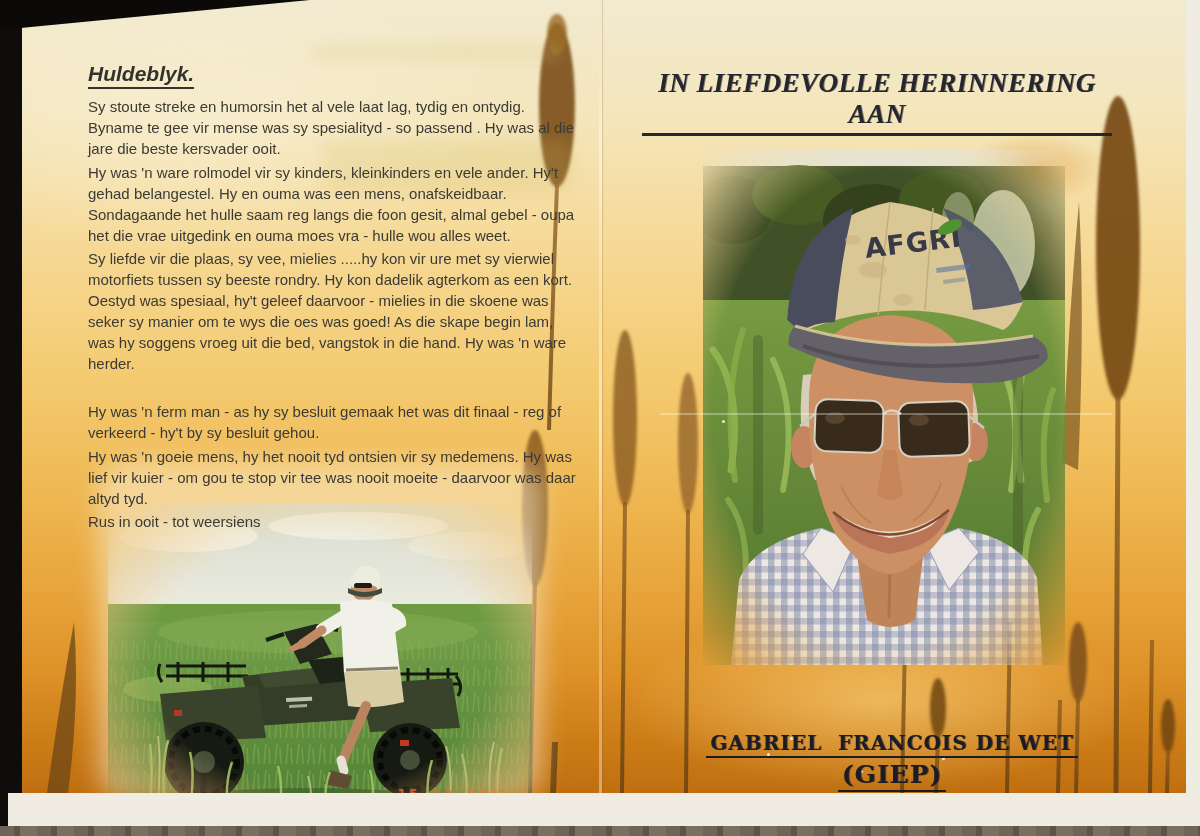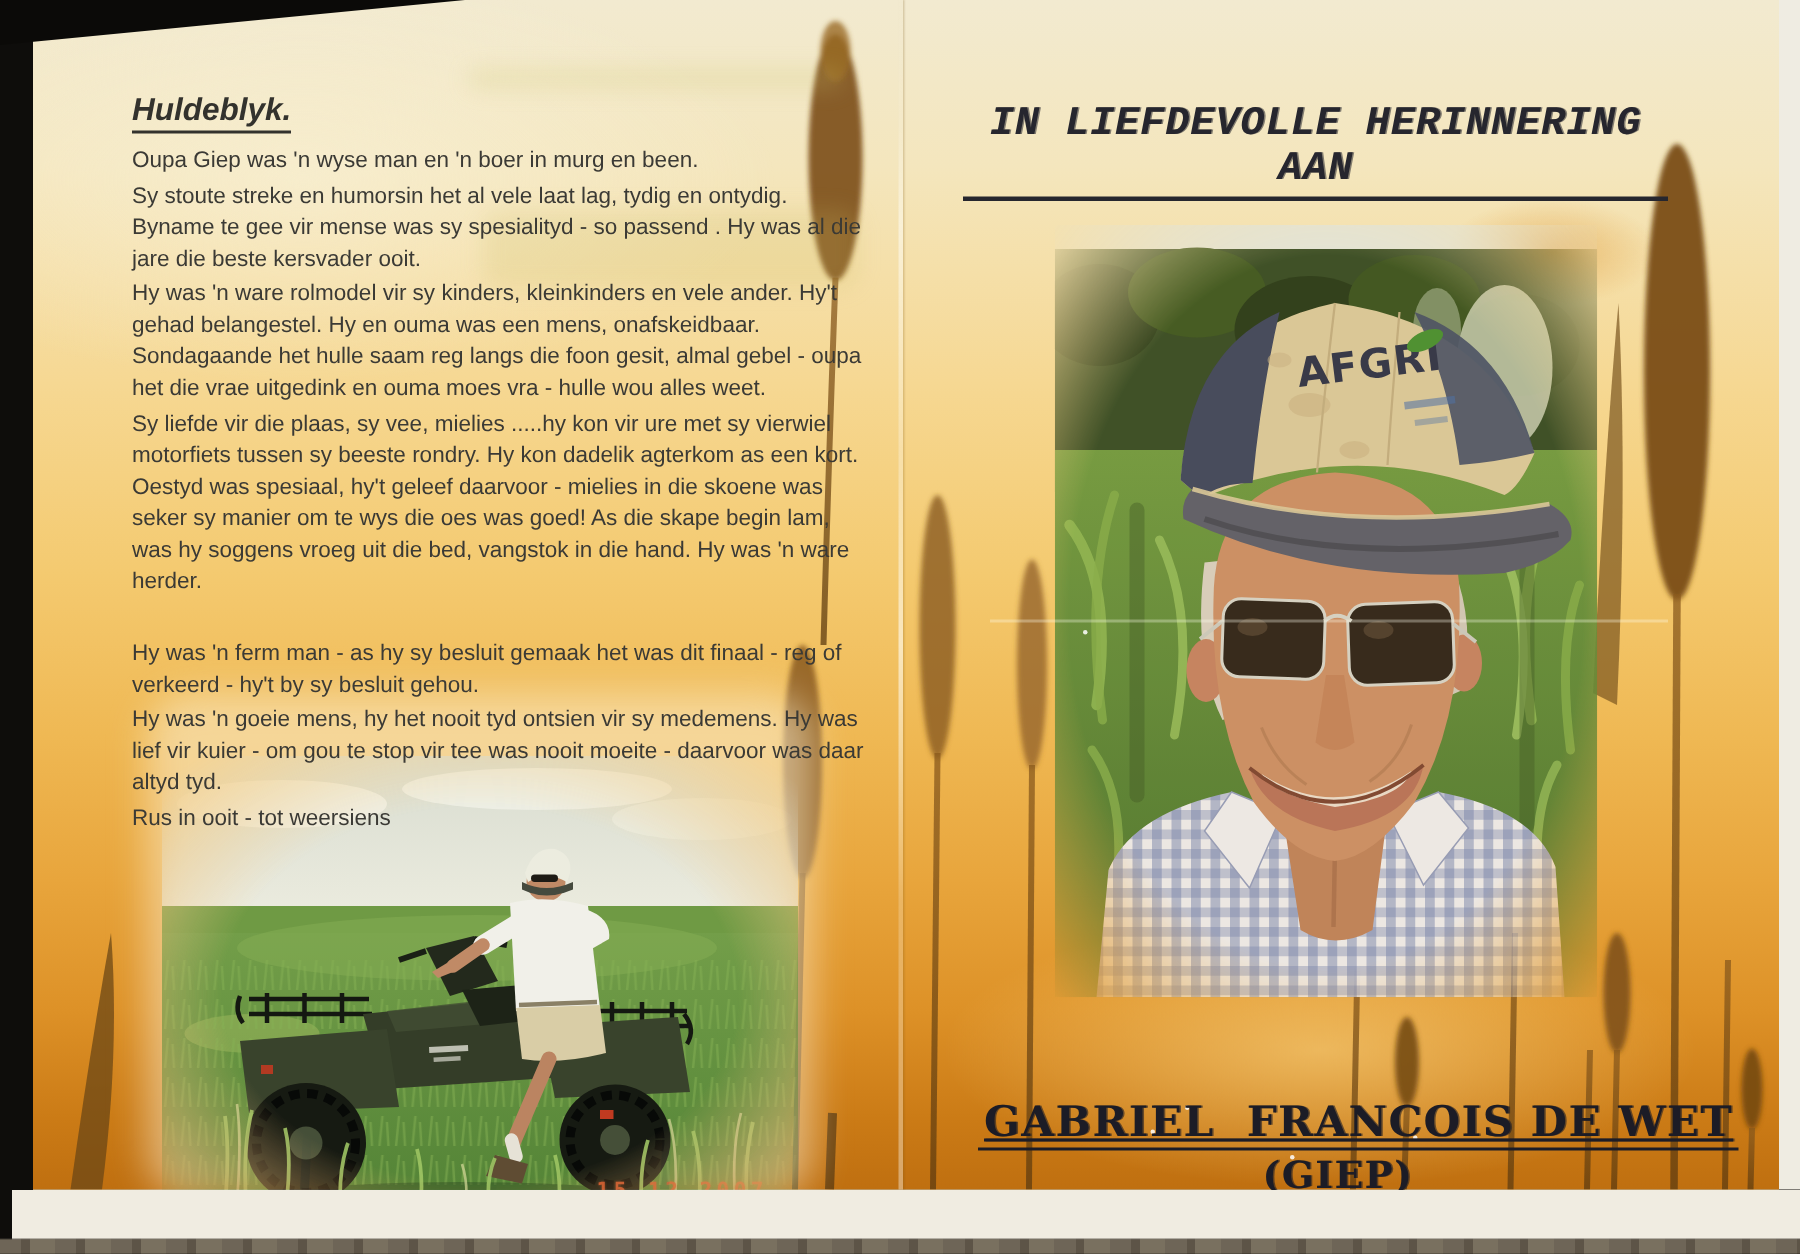--- a/index.html
+++ b/index.html
@@ -52,32 +52,32 @@
   #tribute h2{
     margin:0 0 7px;font-size:21px;font-style:italic;font-weight:bold;color:#33322d;
     display:inline-block;border-bottom:2px solid #33322d;padding-bottom:1px;
   }
   #tribute p{margin:0 0 2.5px;font-size:15px;line-height:21px;}
   #tribute p.gap{margin-top:27px;}
   #memorial-title{
     position:absolute;left:620px;top:68px;width:470px;text-align:center;z-index:5;
   }
   #memorial-title span{
-    display:inline-block;font-family:Liberation Mono, monospace;font-style:italic;font-weight:bold;
+    display:inline-block;font-family:Liberation Serif, serif;font-style:italic;font-weight:bold;
     font-size:27px;color:#26262e;letter-spacing:.5px;
     border-bottom:3px solid #26262e;padding-bottom:3px;
     text-shadow:1px 0 0 rgba(38,38,46,.55);
   }
   #name-block{position:absolute;left:630px;top:731px;width:480px;text-align:center;z-index:5;}
   .name-line{
     display:inline-block;white-space:pre;font-family:"DejaVu Serif",serif;font-weight:bold;
     color:#1c1c26;border-bottom:2.5px solid #1c1c26;padding:0 4px 1px;
     text-shadow:1px 0 0 rgba(28,28,38,.6);
   }
-  #name-1{font-size:28px;letter-spacing:1px;text-decoration:underline;}
+  #name-1{font-size:20px;letter-spacing:1px;}
   #name-2{font-size:25px;letter-spacing:1px;margin-top:2px;}
   
   #corner-shadow{position:absolute;left:0;top:0;width:310px;height:30px;z-index:6;background:#0b0a08;
     clip-path:polygon(0 0,100% 0,0 100%);}
   #strip-white-bottom{position:absolute;left:8px;right:0;top:793px;height:33px;background:#f0ece1;z-index:6;}
   #strip-dark-bottom{position:absolute;left:0;right:0;top:826px;height:10px;z-index:6;
     background:repeating-linear-gradient(90deg,#6e6557 0 14px,#5d5447 14px 20px,#79705f 20px 37px);}
   #strip-white-right{position:absolute;left:1186px;top:0;width:14px;height:793px;background:#efece2;z-index:6;}
 </style>
 </head>
@@ -128,21 +128,20 @@
       <path d="M423 750 L421 793"></path>
         <path d="M533 742 L531 793"></path>
     </g>
   </svg>
 
   <div class="smudge" style="left:290px;top:46px;width:250px;height:13px;background:rgba(205,195,110,.24);"></div>
   <div class="smudge" style="left:300px;top:140px;width:250px;height:52px;background:rgba(205,190,100,.2);"></div>
 
   <div id="tribute">
     <h2>Huldeblyk.</h2>
-    <p>Oupa Giep was 'n wyse man en 'n boer in murg en been.</p>
     <p>Sy stoute streke en humorsin het al vele laat lag, tydig en ontydig. Byname te gee vir mense was sy spesialityd - so passend . Hy was al die jare die beste kersvader ooit.</p>
     <p>Hy was 'n ware rolmodel vir sy kinders, kleinkinders en vele ander. Hy't gehad belangestel. Hy en ouma was een mens, onafskeidbaar. Sondagaande het hulle saam  reg langs die foon gesit, almal gebel - oupa het die vrae uitgedink en ouma moes vra - hulle wou alles weet.</p>
     <p>Sy liefde vir die plaas, sy vee, mielies .....hy kon vir ure met sy vierwiel motorfiets tussen sy beeste rondry. Hy kon dadelik agterkom as een kort. Oestyd was spesiaal, hy't geleef daarvoor - mielies in die skoene was seker sy manier om te wys die oes was goed! As die skape begin lam, was hy soggens vroeg uit die bed, vangstok in die hand. Hy was 'n ware herder.</p>
     <p class="gap">Hy was 'n ferm man -  as hy sy besluit gemaak het was dit finaal - reg of verkeerd - hy't by sy besluit gehou.</p>
     <p>Hy was 'n goeie mens, hy het nooit tyd ontsien vir sy medemens.  Hy was lief vir kuier - om gou  te stop vir tee was nooit moeite -  daarvoor was daar altyd tyd.</p>
     <p>Rus in ooit - tot weersiens</p>
   </div>
 
   <div id="quad-halo" class="halo"></div>
   <div id="quad-photo" class="photo feather-soft">

